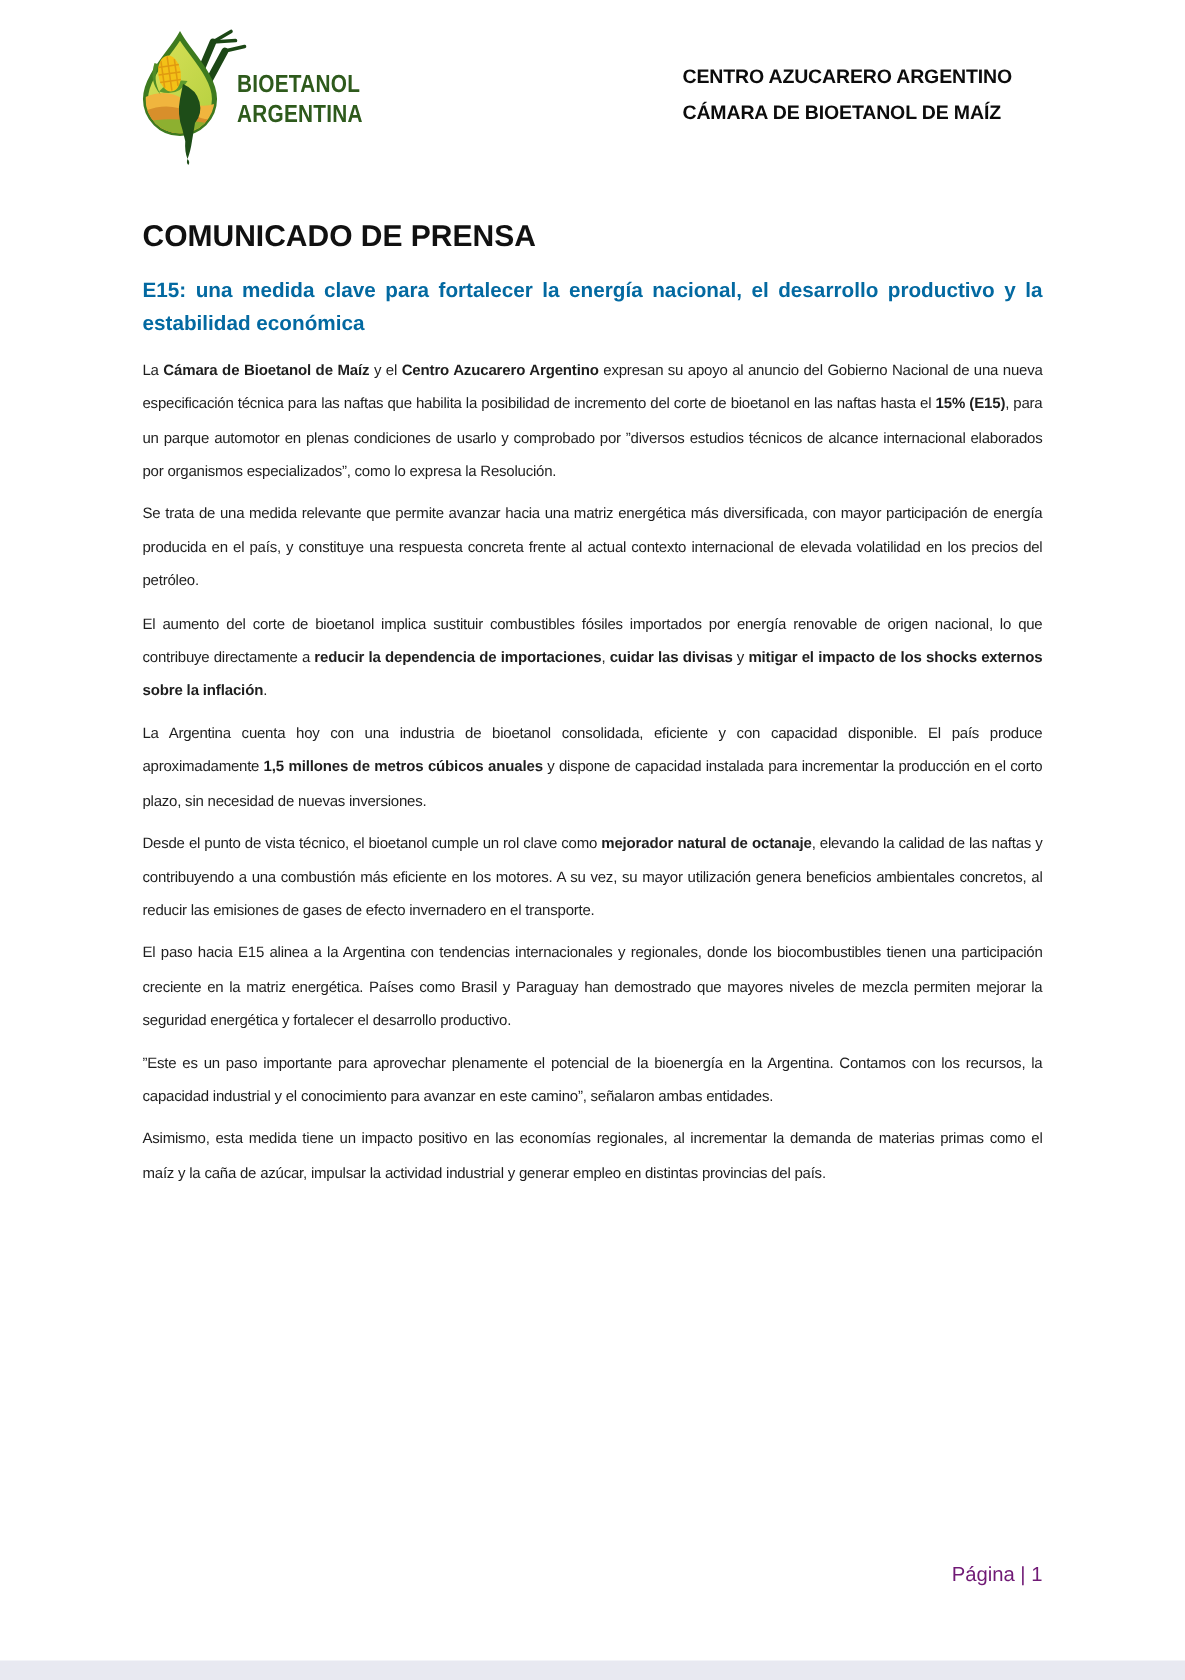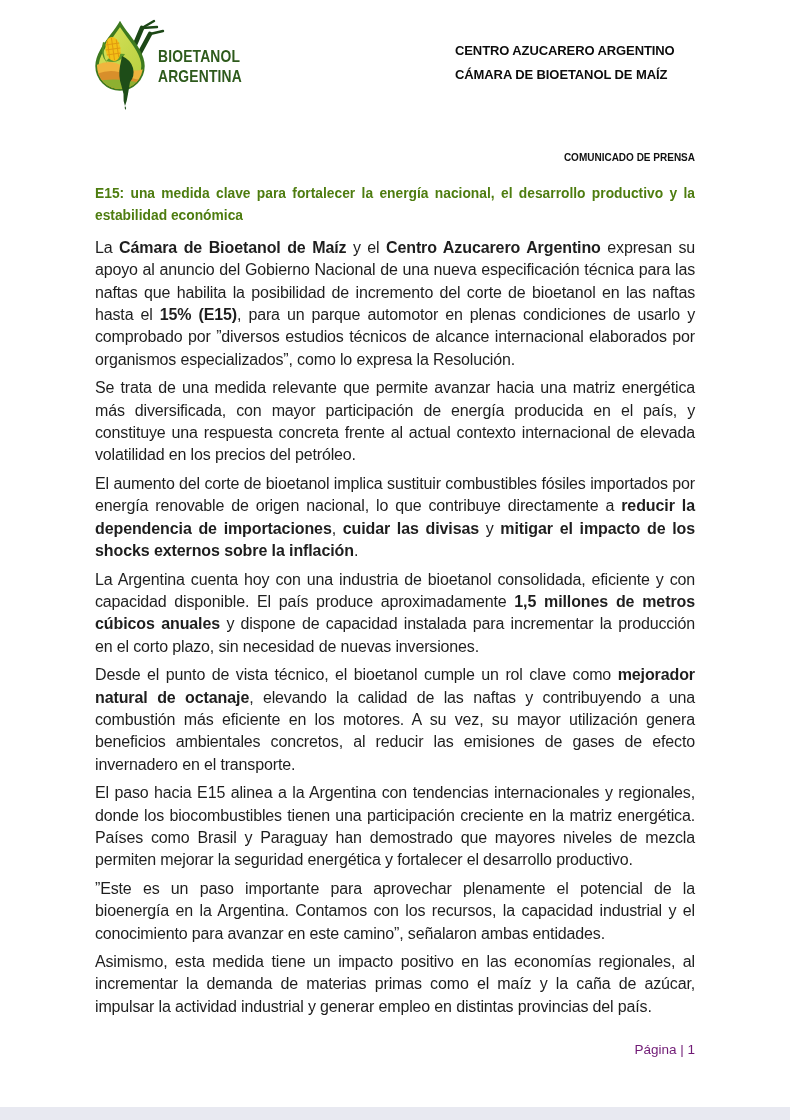--- a/index.html
+++ b/index.html
@@ -20,30 +20,30 @@
     transform:scaleX(.84);transform-origin:0 0;
   }
   .org{
     position:absolute;left:455px;top:39px;
     font-weight:bold;font-size:13px;line-height:23.5px;
     letter-spacing:-.1px;color:#0c0c0c;white-space:nowrap;
   }
   
   .content{position:absolute;left:95px;top:150px;width:600px;}
   .title{
-    text-align:right;font-weight:bold;font-size:10px;line-height:16px;
+    text-align:left;font-weight:bold;font-size:20px;line-height:16px;
     margin:0 0 17px 0;color:#111;
   }
   .heading{
     font-weight:bold;font-size:13.8px;line-height:22.4px;
-    text-align:justify;margin:0 0 9px 0;color:#4d7c0f;
+    text-align:justify;margin:0 0 9px 0;color:#0369a1;
   }
   .para{
     margin:0 0 6px 0;
-    font-size:16px;line-height:22.4px;
+    font-size:10px;line-height:22.4px;
     letter-spacing:-.15px;
     text-align:justify;
   }
   .para strong{letter-spacing:-.1px;}
   
   .footer{
     position:absolute;right:95px;top:1042px;
     font-size:13.5px;color:#701a75;
   }
   .bottom-bar{

